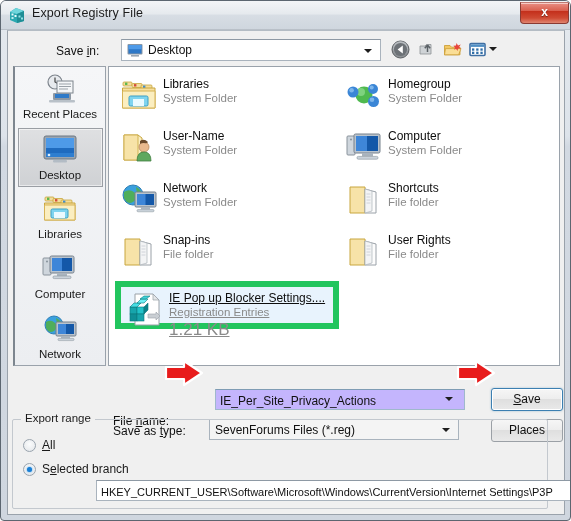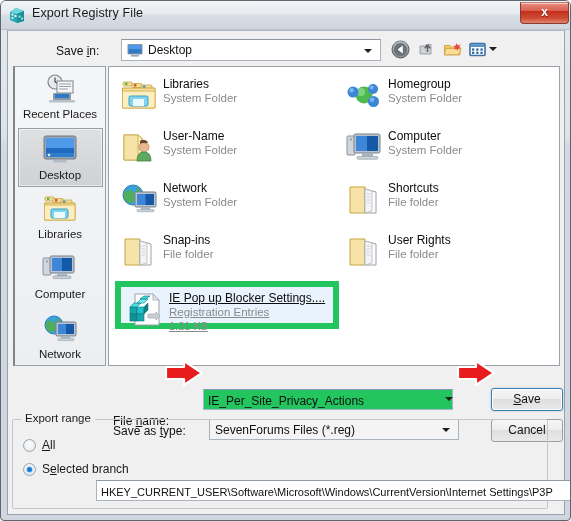--- a/index.html
+++ b/index.html
@@ -180,43 +180,43 @@
     font-size: 12px; color: #0d0d0d;
     white-space: nowrap;
   }
   .fitem .fsub {
     position: absolute; left: 48px; top: 19px;
     font-size: 11.5px; color: #8a8a8a;
     white-space: nowrap;
   }
   .fitem .fsub2 {
     position: absolute; left: 48px; top: 33px;
-    font-size: 11px; color: #8a8a8a;
+    font-size: 17px; color: #8a8a8a;
     white-space: nowrap;
   }
   .fitem.selected {
     background: #e8f3fd;
     border: 6px solid #22c55e;
     box-sizing: border-box;
   }
   .fitem.selected .fname,
   .fitem.selected .fsub,
   .fitem.selected .fsub2 { text-decoration: underline; }
 
   
   #form { position: absolute; left: 0; top: 340px; width: 558px; }
   .flabel { position: absolute; font-size: 12px; color: #111; }
   #fn-label { left: 105px; top: 23px; margin-top: 20px; }
   #st-label { left: 105px; top: 53px; }
 
   #fn-input {
-    position: absolute; left: 195px; top: 18px;
+    position: absolute; left: 207px; top: 18px;
     width: 250px; height: 21px;
     box-sizing: border-box;
-    background: #22c55e;
+    background: #c4b5fd;
     border: 1px solid #9fb8cc;
     border-top-color: #7f9cb4;
     font-size: 12px;
     color: #111;
     padding: 2px 18px 0 4px;
     font-family: "Liberation Sans", sans-serif;
     outline: none;
   }
   #fn-arrow { left: 437px; top: 26px; }
 
@@ -649,21 +649,21 @@
       <input id="fn-input" type="text" value="IE_Per_Site_Privacy_Actions" style="">
       <span class="combo-arrow" id="fn-arrow"></span>
 
       <div class="flabel" id="st-label">Save as <u>t</u>ype:</div>
       <div id="st-combo">
         <div id="st-value">SevenForums Files (*.reg)</div>
         <span class="combo-arrow" id="st-arrow"></span>
       </div>
 
       <div class="dlgbtn" id="save-btn"><u>S</u>ave</div>
-      <div class="dlgbtn" id="cancel-btn">Cancel</div>
+      <div class="dlgbtn" id="cancel-btn">Places</div>
     </div>
 
   </div>
 
   <div id="group"></div>
   <div id="group-title">Export range</div>
 
   <div class="radio-row" id="r-all">
     <span class="rdot"></span>
     <span class="rlabel"><u>A</u>ll</span>

